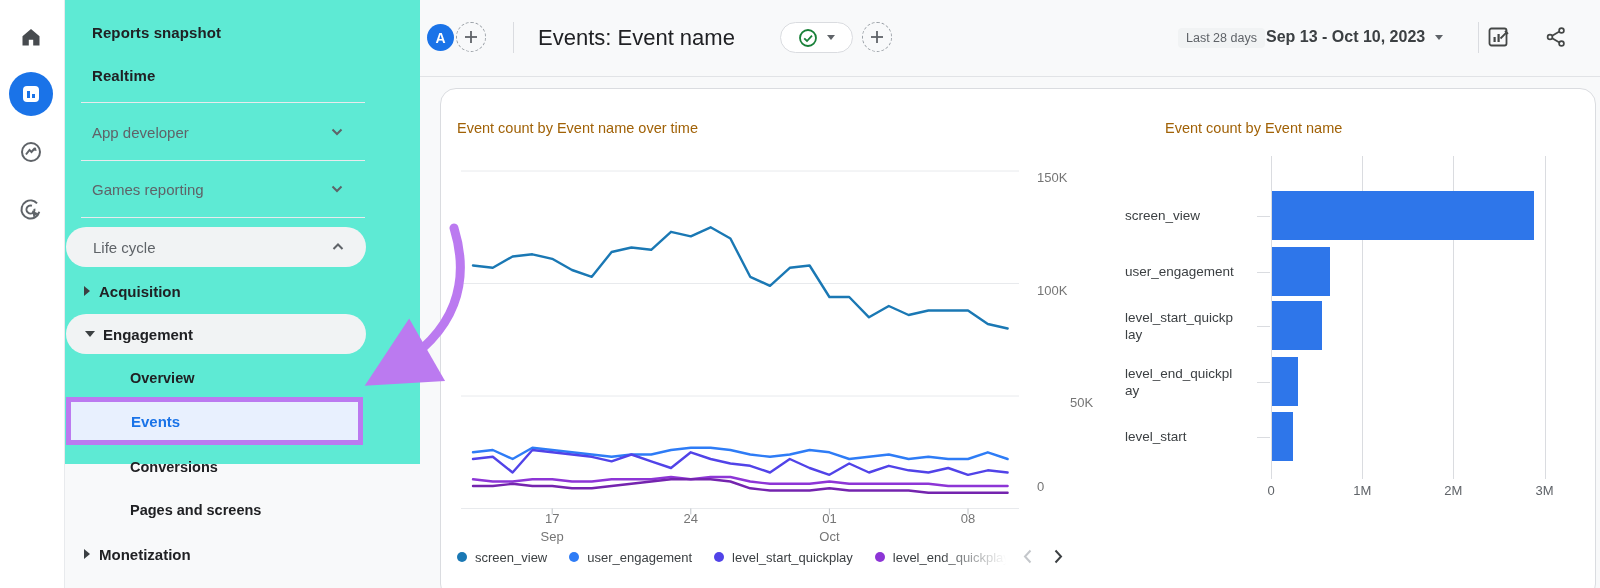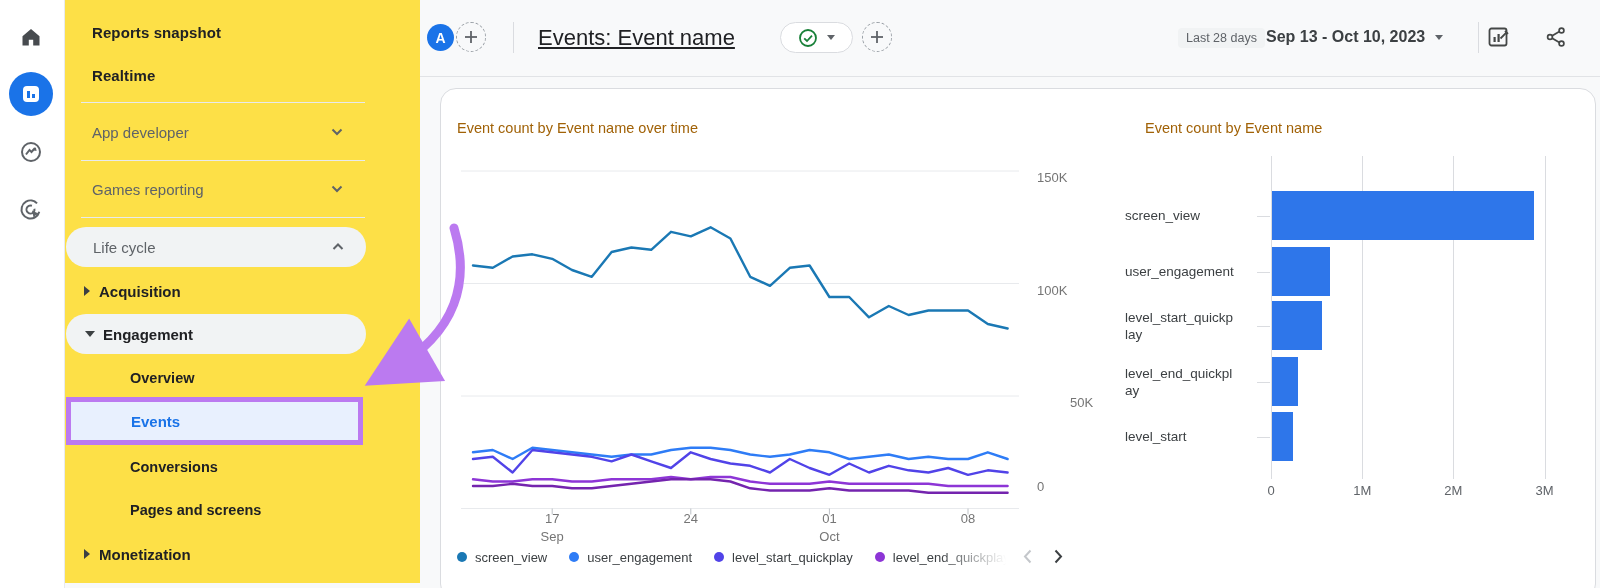--- a/index.html
+++ b/index.html
@@ -8,21 +8,21 @@
   #screen { position:relative; width:1600px; height:588px; background:#f8f9fa; }
 
   
   .rail { position:absolute; left:0; top:0; width:65px; height:588px; background:#fff;
     border-right:1px solid #e8eaed; z-index:3; }
   .rail-btn { position:absolute; left:9px; width:44px; height:44px; display:flex;
     align-items:center; justify-content:center; border-radius:50%; }
   .rail-btn.active { background:#1a73e8; }
 
   
-  .sidebar { position:absolute; left:65px; top:0; width:355px; height:583px; background:#fde047; z-index:2; }
+  .sidebar { position:absolute; left:65px; top:0; width:355px; height:464px; background:#5eead4; z-index:2; }
   .nav-row { position:absolute; left:0; width:300px; height:40px; display:flex; align-items:center;
     font-size:15px; color:#202124; cursor:pointer; }
   .nav-row .lbl { white-space:nowrap; }
   .row-link { padding-left:27px; font-weight:bold; font-size:15px; letter-spacing:.1px; }
   .row-section { padding-left:27px; color:#5f6368; justify-content:space-between; padding-right:22px; }
   .row-section.pill, .row-group.pill { background:#f1f3f4; border-radius:20px; left:1px; width:300px; }
   .row-group { padding-left:19px; font-weight:bold; }
   .row-group .tri { margin-right:8px; }
   .row-child { padding-left:65px; font-weight:bold; font-size:14.5px; }
   .sb-div { position:absolute; left:16px; width:284px; height:1px; background:#e8eaed; }
@@ -39,21 +39,21 @@
   .anno-arrow { position:absolute; left:350px; top:212px; width:140px; height:190px; z-index:6; pointer-events:none; }
 
   
   .main { position:absolute; left:420px; top:0; width:1180px; height:588px; background:#f8f9fa; }
   .hdr { position:absolute; left:0; top:0; width:1180px; height:77px; border-bottom:1px solid #e1e3e6; }
   .avatar { position:absolute; left:7px; top:24px; width:27px; height:27px; border-radius:50%;
     background:#1a73e8; color:#fff; font-size:14px; font-weight:bold; display:flex; align-items:center; justify-content:center; }
   .dash-plus { position:absolute; top:22px; width:30px; height:30px; border-radius:50%;
     border:1.6px dashed #9aa0a6; display:flex; align-items:center; justify-content:center; cursor:pointer; }
   .vdiv { position:absolute; top:22px; width:1px; height:31px; background:#dadce0; }
-  .report-title { position:absolute; left:118px; top:25px; font-size:22px; color:#202124; white-space:nowrap;text-decoration:underline; }
+  .report-title { position:absolute; left:118px; top:25px; font-size:22px; color:#202124; white-space:nowrap; }
   .ok-pill { position:absolute; left:360px; top:22px; width:73px; height:31px; background:#fff;
     border:1px solid #dadce0; border-radius:16px; display:flex; align-items:center;
     justify-content:center; gap:9px; cursor:pointer; }
   .caret-down { width:0; height:0; border-top:5px solid #5f6368; border-left:4.5px solid transparent; border-right:4.5px solid transparent; }
   .chip { position:absolute; left:758px; top:28px; background:#f1f3f4; border-radius:4px;
     padding:3px 8px; font-size:12.5px; color:#5f6368; }
   .daterange { position:absolute; left:846px; top:28px; font-size:16px; font-weight:bold;
     color:#3c4043; display:flex; align-items:center; gap:10px; cursor:pointer; white-space:nowrap; }
   .hdr-icon { position:absolute; top:24px; width:26px; height:26px; display:flex; align-items:center; justify-content:center; cursor:pointer; }
 
@@ -234,21 +234,21 @@
           <circle cx="6" cy="12" r="2.4" fill="none" stroke="#444746" stroke-width="1.7"></circle>
           <circle cx="17.5" cy="18.5" r="2.4" fill="none" stroke="#444746" stroke-width="1.7"></circle>
           <line x1="8.2" y1="10.8" x2="15.4" y2="6.6" stroke="#444746" stroke-width="1.7"></line>
           <line x1="8.2" y1="13.2" x2="15.4" y2="17.4" stroke="#444746" stroke-width="1.7"></line>
         </svg>
       </div>
     </div>
 
     <div class="card">
       <div class="chart-title" style="left:16px">Event count by Event name over time</div>
-      <div class="chart-title" style="left:704px">Event count by Event name</div>
+      <div class="chart-title" style="left:724px">Event count by Event name</div>
 
       <svg id="line-svg" width="640" height="500" style="position:absolute;left:0;top:0">
           <line x1="20" y1="419.5" x2="578" y2="419.5" stroke="#e8eaed" stroke-width="1"></line>
           <line x1="20" y1="307" x2="578" y2="307" stroke="#e8eaed" stroke-width="1"></line>
           <line x1="20" y1="194.5" x2="578" y2="194.5" stroke="#e8eaed" stroke-width="1"></line>
           <line x1="20" y1="82" x2="578" y2="82" stroke="#e8eaed" stroke-width="1"></line>
           <polyline points="32.0,176.5 51.8,178.8 71.6,167.5 91.4,165.3 111.2,169.8 131.0,181.0 150.8,187.8 170.6,163.0 190.4,158.5 210.2,160.8 230.0,142.8 249.8,147.3 269.6,138.3 289.4,149.5 309.2,187.8 329.0,196.8 348.8,178.8 368.6,176.5 388.4,208.0 408.2,208.0 428.0,228.3 447.8,217.0 467.6,226.0 487.4,221.5 507.2,221.5 527.0,221.5 546.8,235.0 566.6,239.5" fill="none" stroke="#1a78b4" stroke-width="2.4" stroke-linejoin="round" stroke-linecap="round"></polyline>
           <polyline points="32.0,363.3 51.8,361.0 71.6,370.0 91.4,358.8 111.2,361.0 131.0,363.3 150.8,365.5 170.6,367.8 190.4,365.5 210.2,365.5 230.0,361.0 249.8,358.8 269.6,358.8 289.4,361.0 309.2,365.5 329.0,367.8 348.8,365.5 368.6,361.0 388.4,363.3 408.2,370.0 428.0,367.8 447.8,365.5 467.6,370.0 487.4,367.8 507.2,370.0 527.0,370.0 546.8,363.3 566.6,370.0" fill="none" stroke="#2e7cf6" stroke-width="2.4" stroke-linejoin="round" stroke-linecap="round"></polyline>
           <polyline points="32.0,370.0 51.8,367.8 71.6,383.5 91.4,361.0 111.2,363.3 131.0,365.5 150.8,367.8 170.6,372.3 190.4,365.5 210.2,372.3 230.0,379.0 249.8,363.3 269.6,370.0 289.4,374.5 309.2,376.8 329.0,383.5 348.8,370.0 368.6,379.0 388.4,385.8 408.2,374.5 428.0,383.5 447.8,376.8 467.6,381.3 487.4,383.5 507.2,379.0 527.0,385.8 546.8,381.3 566.6,383.5" fill="none" stroke="#5143e8" stroke-width="2.4" stroke-linejoin="round" stroke-linecap="round"></polyline>
           <polyline points="32.0,390.3 51.8,392.5 71.6,392.5 91.4,390.3 111.2,390.3 131.0,392.5 150.8,392.5 170.6,390.3 190.4,390.3 210.2,390.3 230.0,388.0 249.8,390.3 269.6,388.0 289.4,388.0 309.2,392.5 329.0,394.8 348.8,394.8 368.6,394.8 388.4,392.5 408.2,394.8 428.0,394.8 447.8,394.8 467.6,394.8 487.4,394.8 507.2,397.0 527.0,397.0 546.8,397.0 566.6,397.0" fill="none" stroke="#8d35d6" stroke-width="2.4" stroke-linejoin="round" stroke-linecap="round"></polyline>

